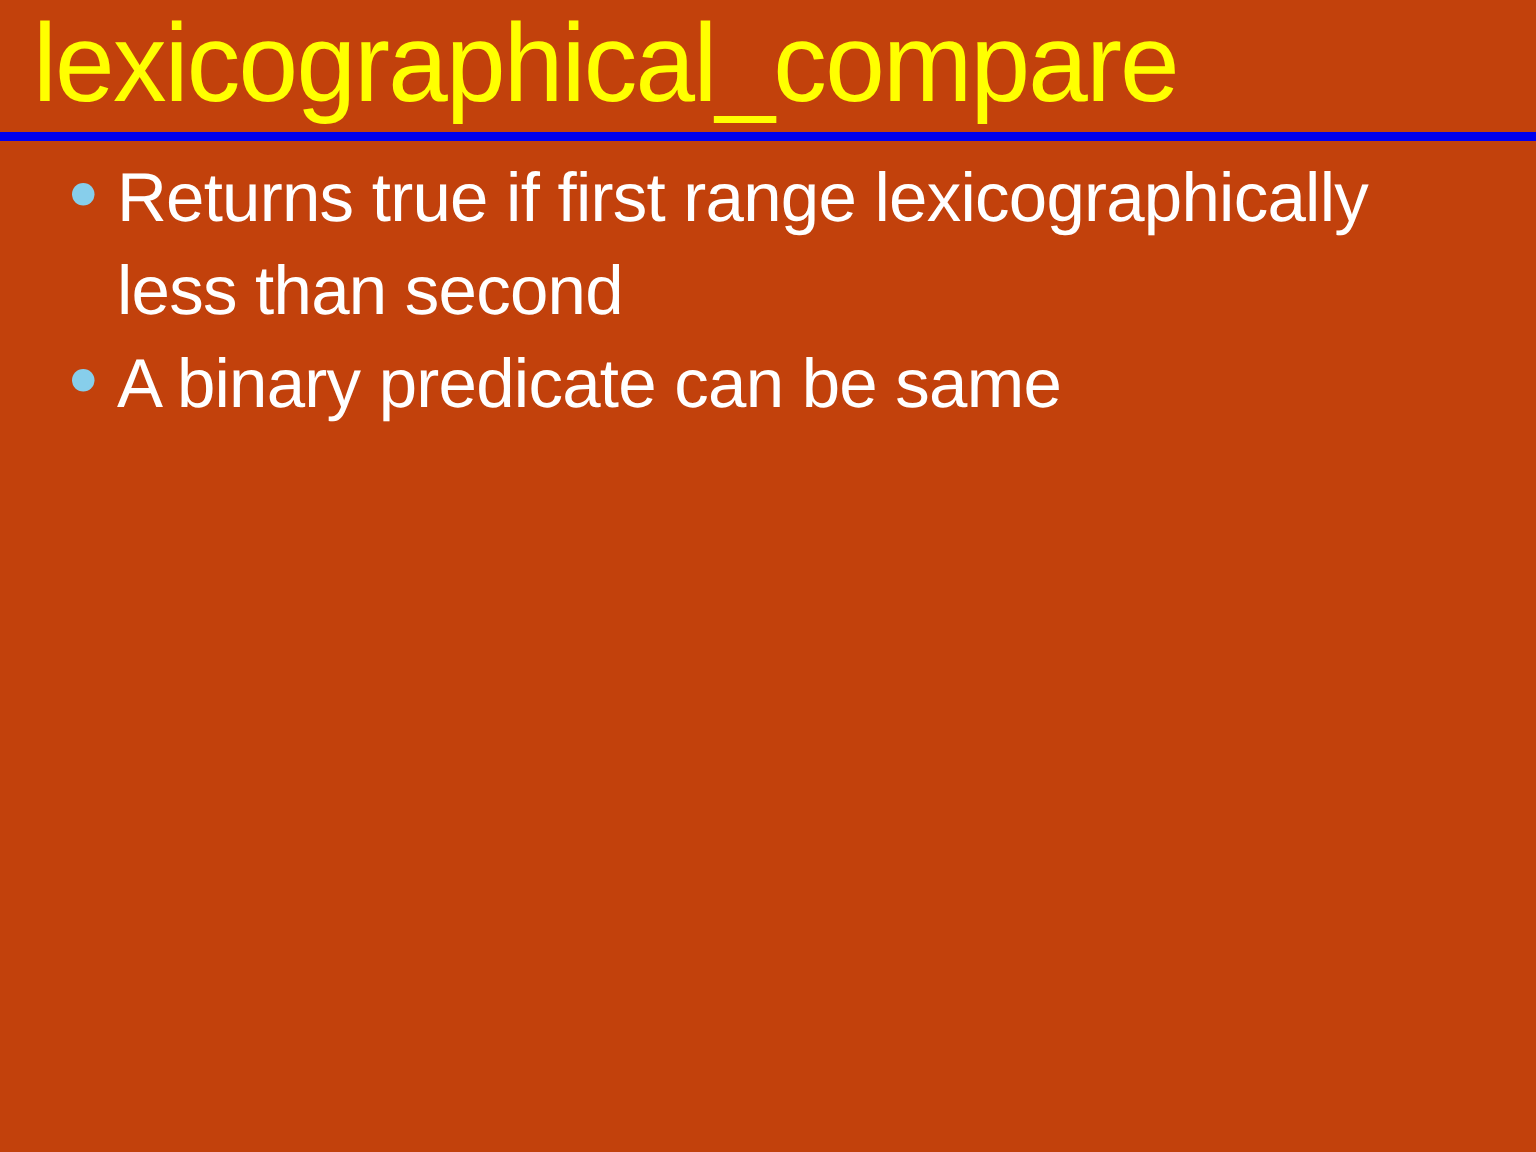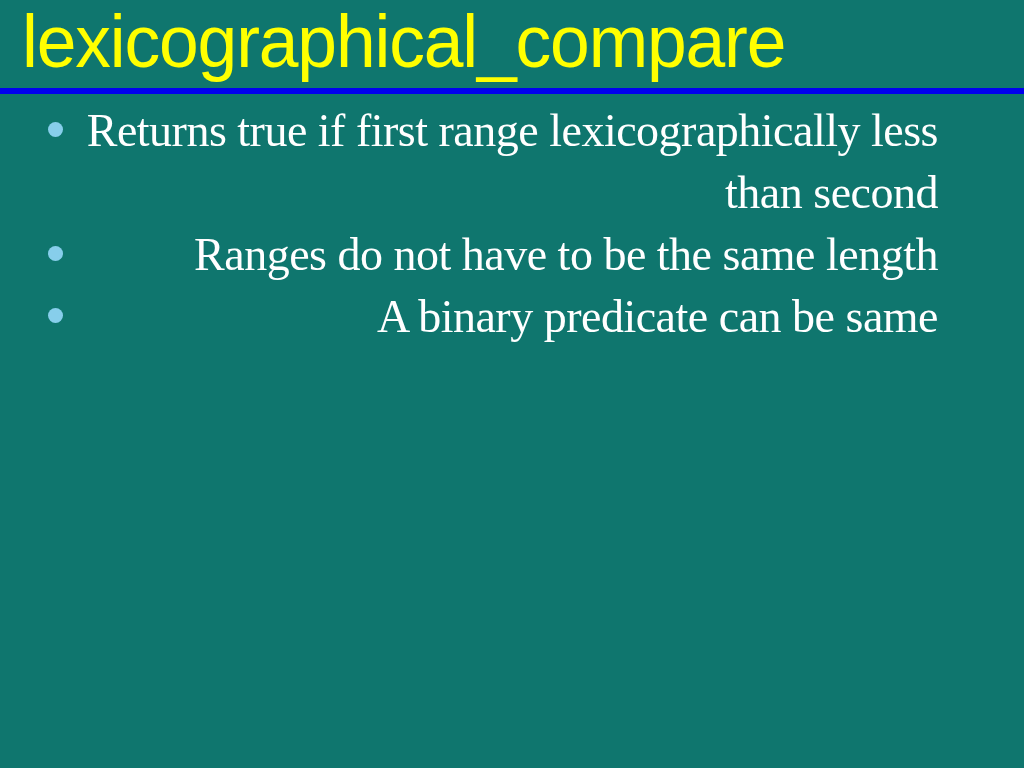--- a/index.html
+++ b/index.html
@@ -10,21 +10,21 @@
   body {
     width: 1024px;
     height: 768px;
     overflow: hidden;
     font-family: "Liberation Sans", sans-serif;
   }
   #slide {
     position: relative;
     width: 1024px;
     height: 768px;
-    background: #0f766e;
+    background: #c2410c;
     box-sizing: border-box;
     overflow: hidden;
     padding-left: 44px;
   }
   
   #title-area {
     position: absolute;
     left: 0;
     top: 0;
     width: 1024px;
@@ -65,26 +65,25 @@
   ul.bullet-list {
     list-style: none;
     margin: 0;
     padding: 0;
   }
   li.bullet-item {
     position: relative;
     margin: 0;
     padding: 0 40px 0 78px;
     color: #FFFFFF;
-    font-family: Liberation Serif, serif;
+    font-family: Liberation Sans, sans-serif;
     font-size: 46px;
     font-weight: 400;
     line-height: 62px;
     letter-spacing: -0.5px;
-    text-align: right;
   }
   .bullet-marker {
     position: absolute;
     left: 48px;
     top: 22px;
     width: 15px;
     height: 15px;
     border-radius: 50%;
     background: #87CEEB;
   }
@@ -105,24 +104,20 @@
   <div id="title-divider"></div>
 
   <div id="body-area">
     <ul class="bullet-list">
 
       <li class="bullet-item">
         <span class="bullet-marker"></span>
         <span class="bullet-text">Returns true if first range lexicographically less than second</span>
       </li>
 
-      <li class="bullet-item">
-        <span class="bullet-marker"></span>
-        <span class="bullet-text">Ranges do not have to be the same length</span>
-      </li>
 
       <li class="bullet-item">
         <span class="bullet-marker"></span>
         <span class="bullet-text">A binary predicate can be same</span>
       </li>
 
     </ul>
   </div>
 
 </div>

